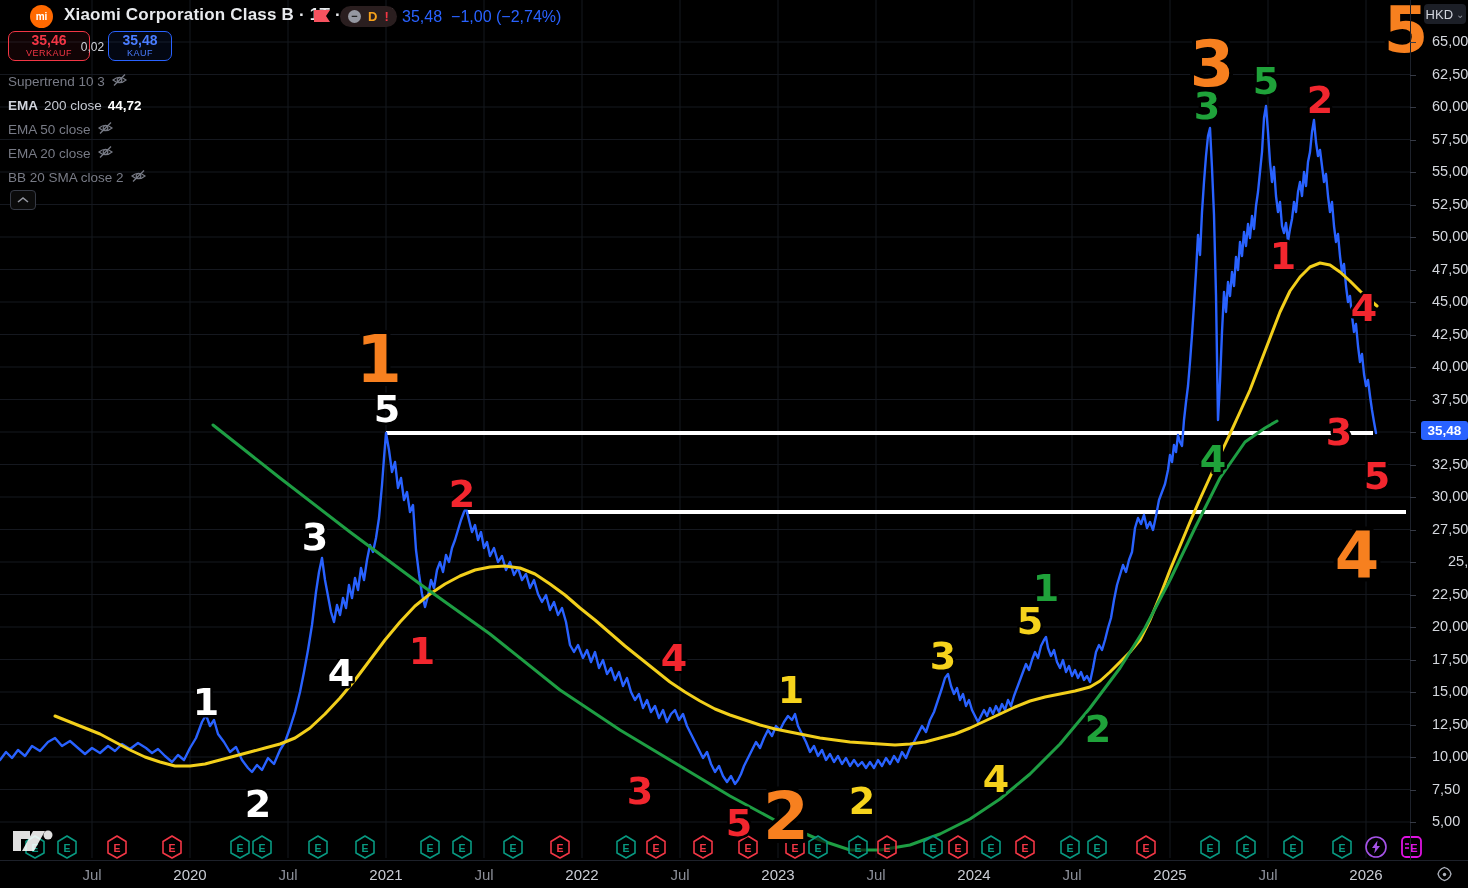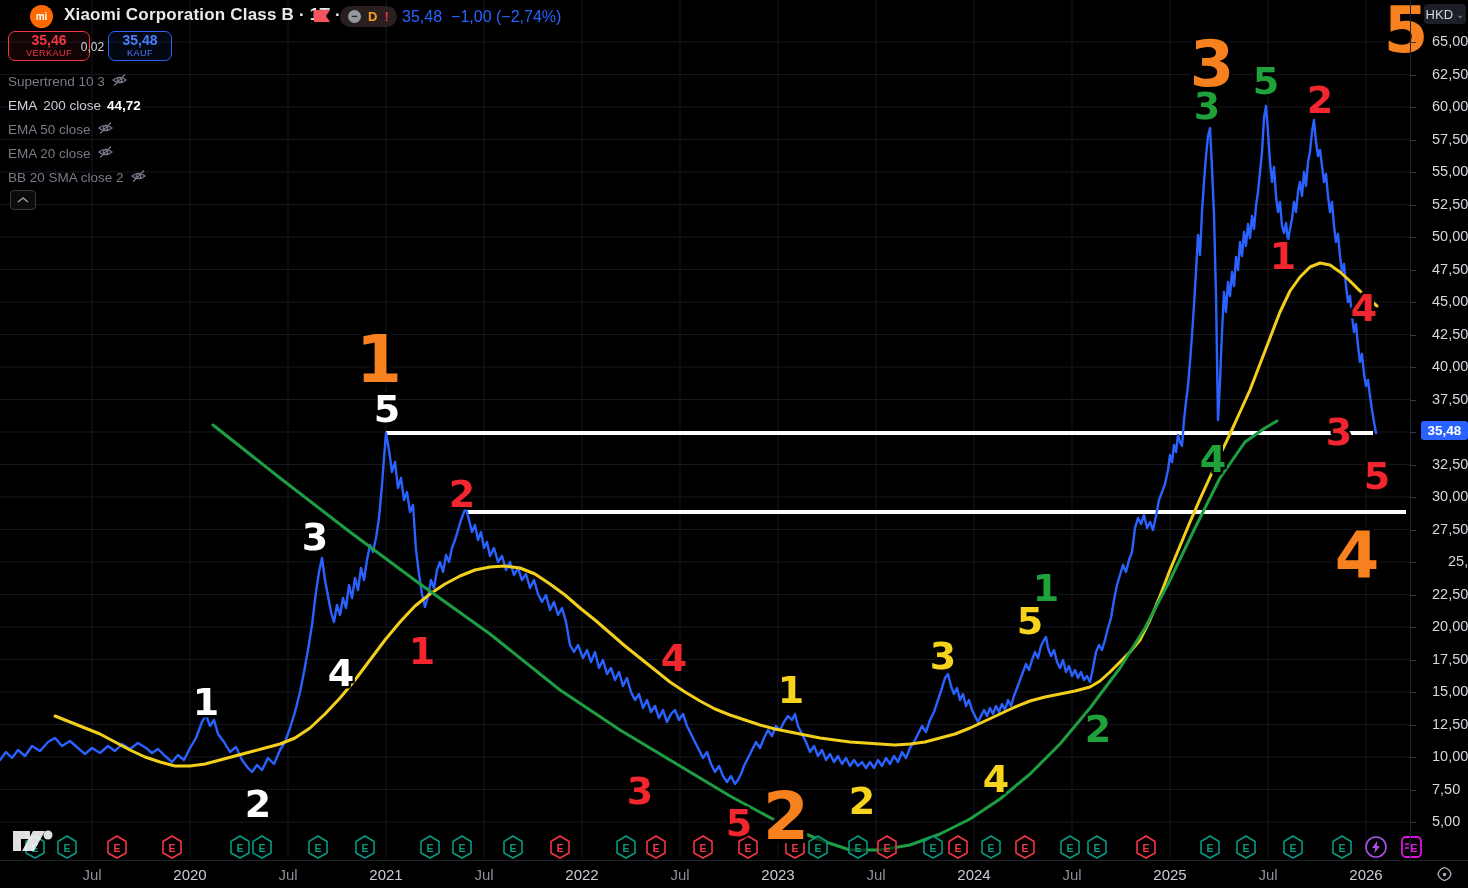--- a/index.html
+++ b/index.html
@@ -27,21 +27,21 @@
              display:flex;flex-direction:column;align-items:center;justify-content:center;
              line-height:1.1;cursor:pointer;}
   .sell{left:8px;border:1px solid #f23645;background:rgba(242,54,69,.07);color:#f23645;}
   .buy{left:108px;width:64px;border:1px solid #2962ff;background:rgba(41,98,255,.07);color:#4a7dff;}
   .trade-btn .p{font-size:14px;font-weight:bold;}
   .trade-btn .l{font-size:9px;letter-spacing:.5px;}
   .spread{position:absolute;left:77px;top:40px;width:31px;text-align:center;font-size:12px;
           color:#d1d4dc;}
   .ind{position:absolute;left:8px;display:flex;align-items:center;gap:6px;height:22px;
        font-size:13.5px;color:#787b86;white-space:nowrap;}
-  .ind .w{color:#d1d4dc;font-weight:normal;}
+  .ind .w{color:#d1d4dc;font-weight:bold;}
   .ind .wp{color:#c5c8d0;}
   .ind .val{color:#ffffff;font-weight:bold;}
   .collapse-btn{position:absolute;left:10px;top:190px;width:26px;height:20px;border:1px solid #363a45;
        border-radius:4px;display:flex;align-items:center;justify-content:center;background:#0b0b0b;}
   
   .paxis{position:absolute;left:1410px;top:0;width:58px;height:860px;z-index:4;}
   .paxis .sep{position:absolute;left:0;top:0;width:1px;height:860px;background:#1d212a;}
   .currency{position:absolute;left:14px;top:4px;width:42px;height:20px;background:#1c1f27;
             border-radius:4px;color:#d1d4dc;font-size:13px;display:flex;align-items:center;
             justify-content:center;gap:3px;}

